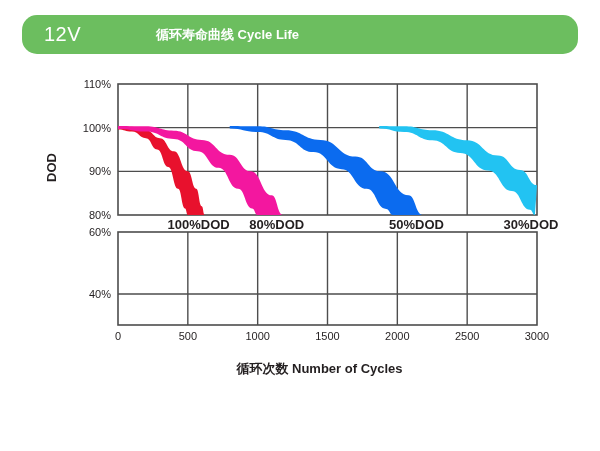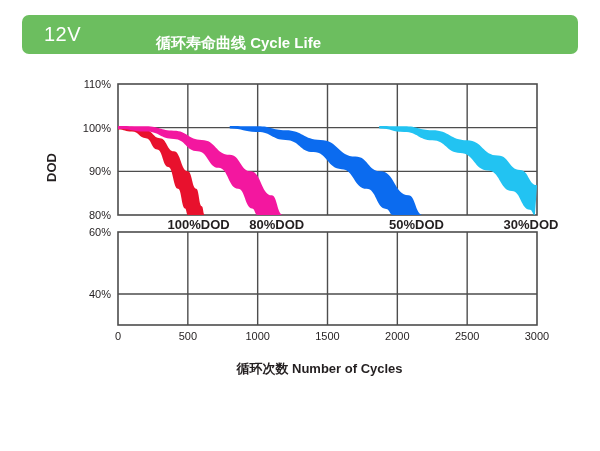--- a/index.html
+++ b/index.html
@@ -21,43 +21,42 @@
   }
 
   
   #header-banner {
     position: absolute;
     left: 22px;
     top: 15px;
     width: 556px;
     height: 39px;
     background: #6cbe5f;
-    border-radius: 7px;
+    border-radius: 15px;
     box-sizing: border-box;
   }
   #header-voltage {
     position: absolute;
     left: 22px;
     top: 7px;
     font-size: 20px;
     font-weight: 400;
     color: #ffffff;
     letter-spacing: 0.5px;
     line-height: 25px;
   }
   #header-title {
     position: absolute;
     left: 134px;
     top: 7px;
-    font-size: 15px;
+    font-size: 13px;
     font-weight: bold;
     color: #ffffff;
     line-height: 25px;
     white-space: nowrap;
-    margin-top: 8px;
   }
 
   
   #chart-area {
     position: absolute;
     left: 0;
     top: 60px;
     width: 600px;
     height: 330px;
   }

